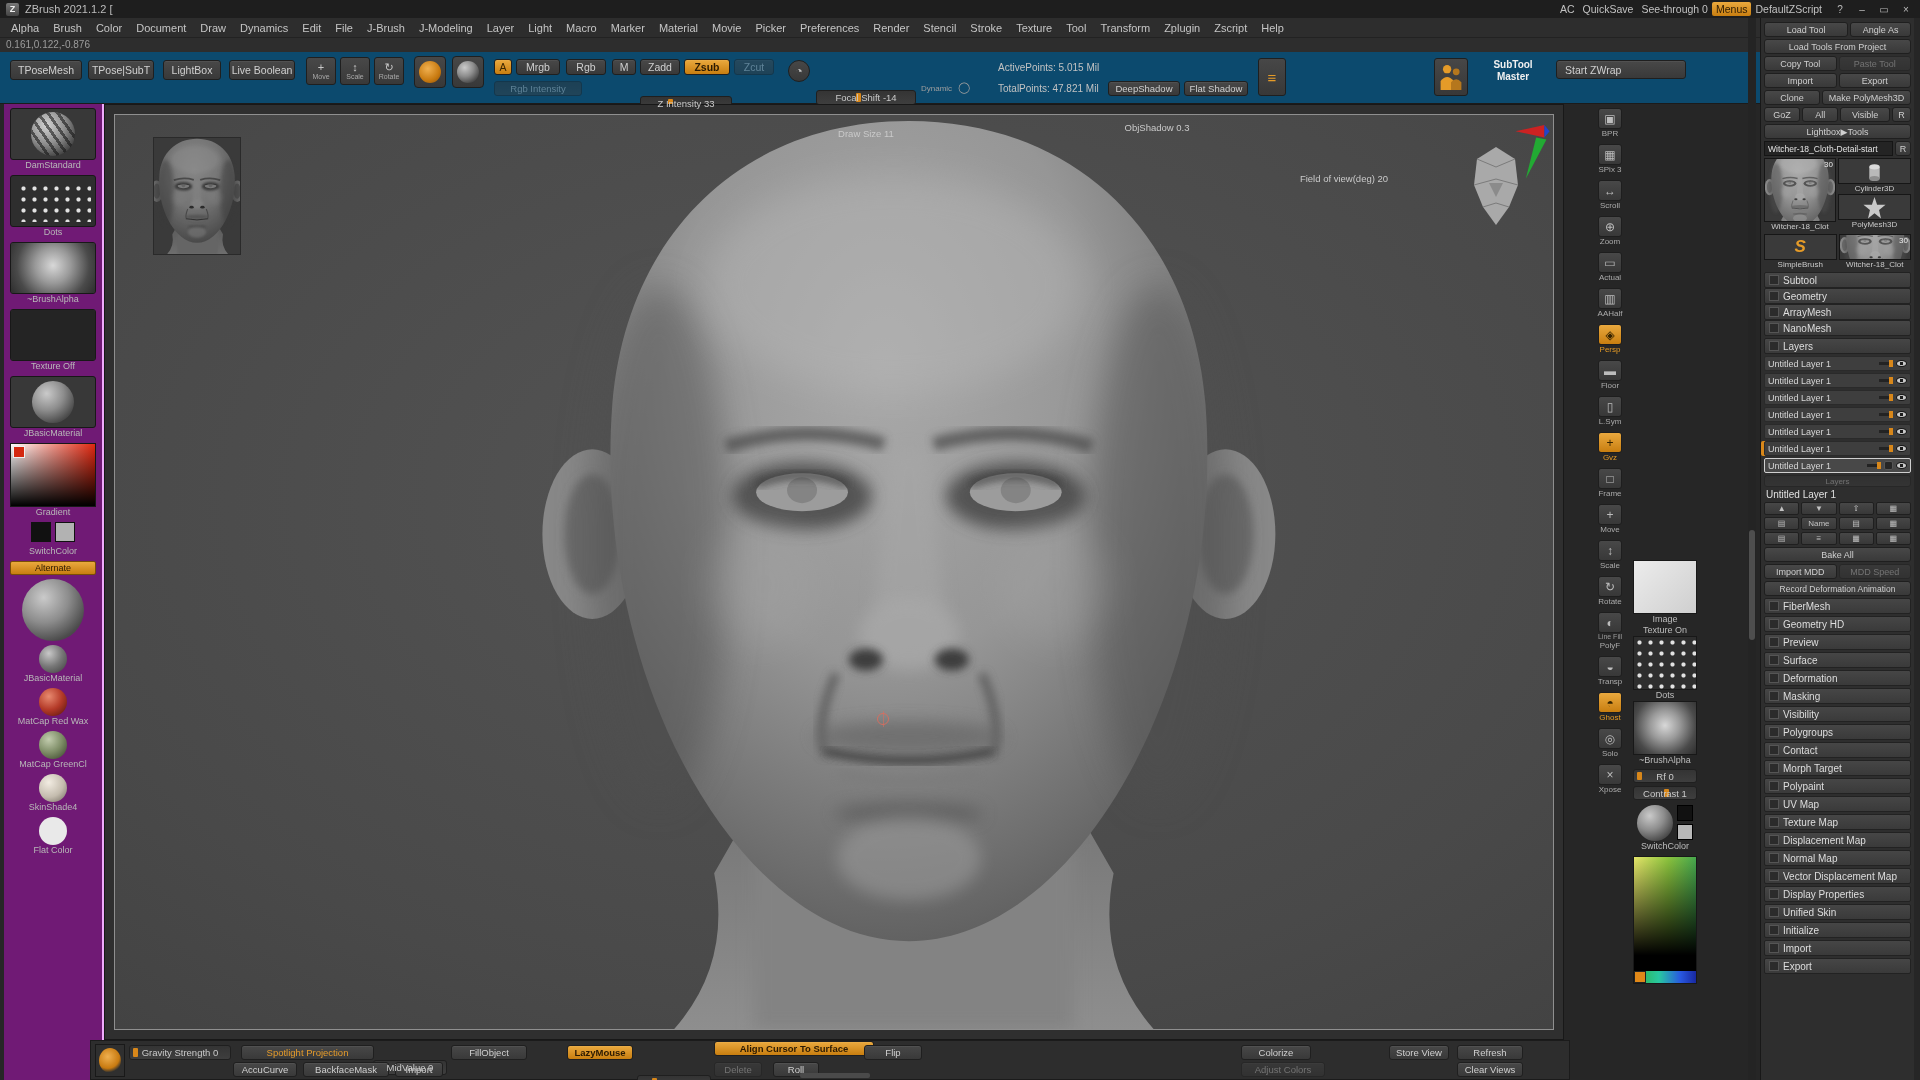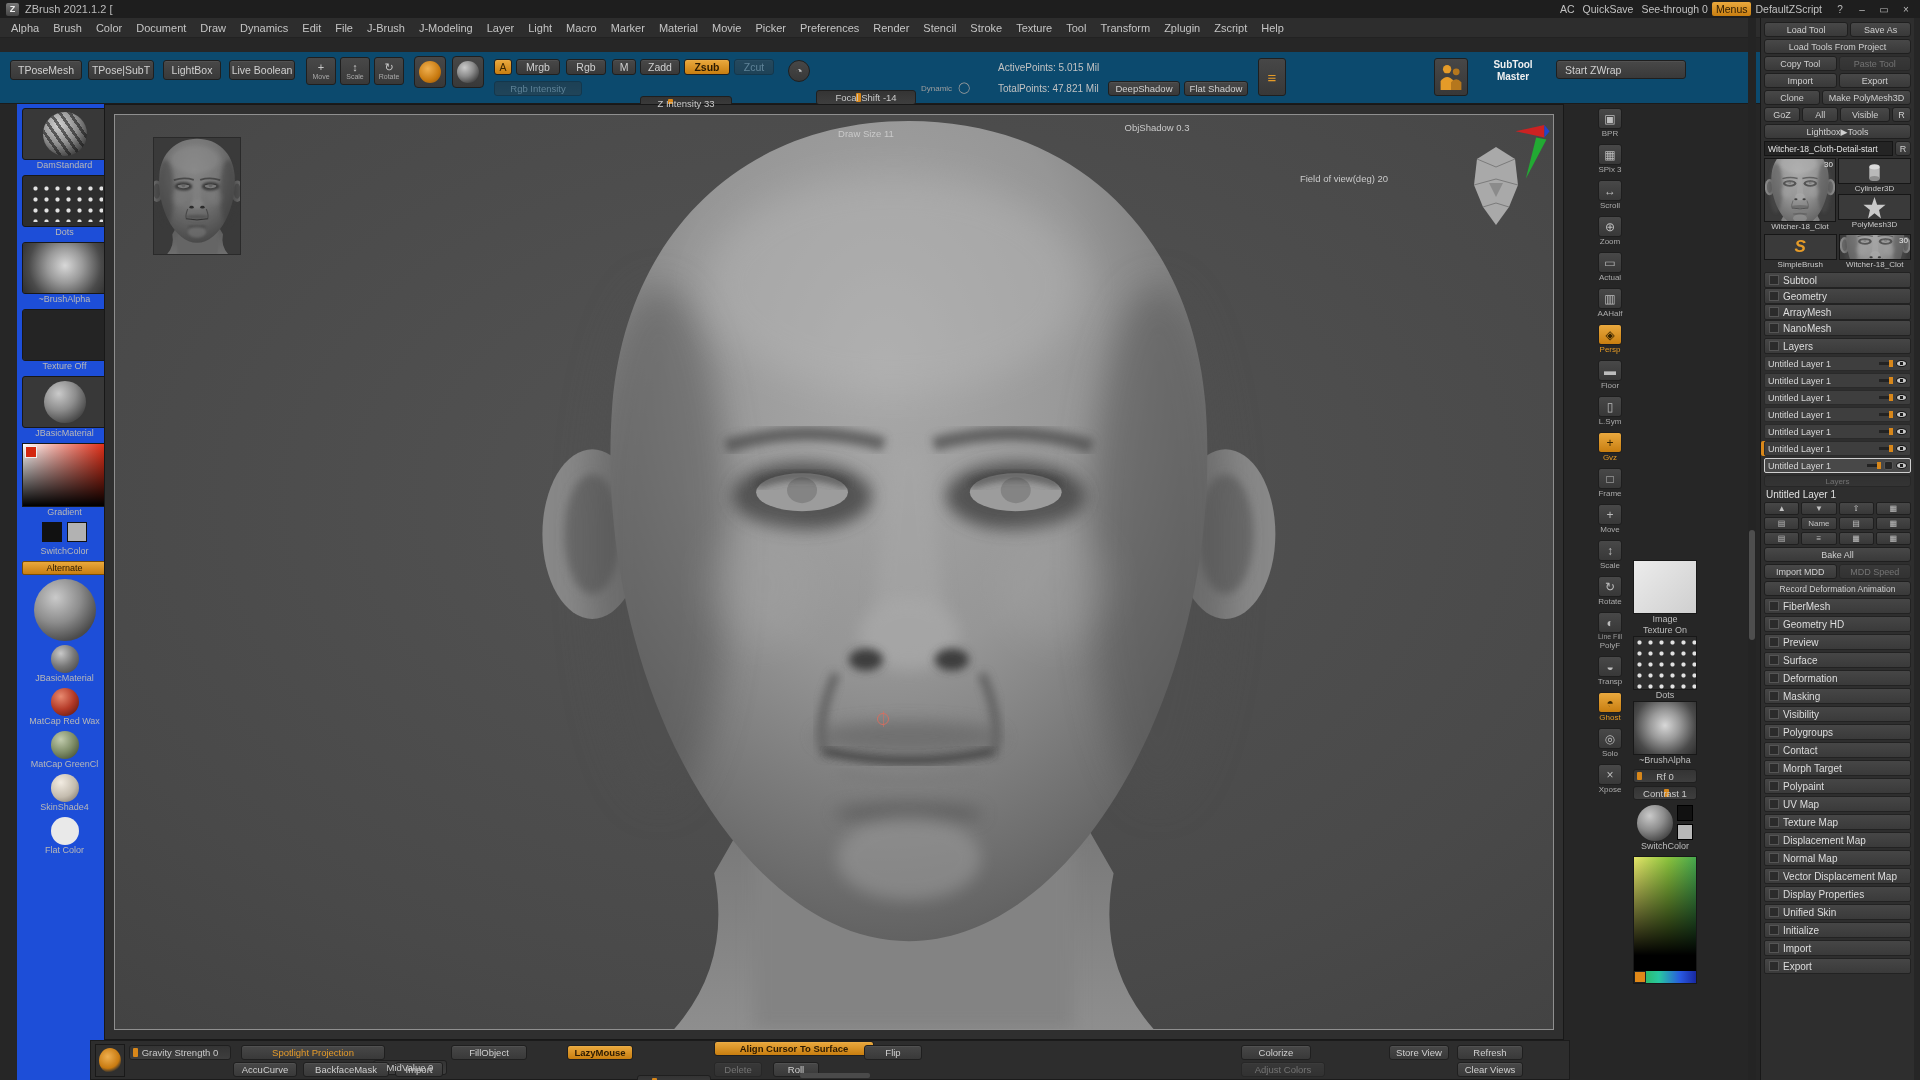--- a/index.html
+++ b/index.html
@@ -26,21 +26,21 @@
 #menubar{left:0;top:18px;width:1762px;height:20px;background:#2d2d2d;display:flex;align-items:center;padding:0 4px;border-bottom:1px solid #222}
 #menubar .mi{font-size:11px;color:#c5c5c5;padding:2px 7px;white-space:nowrap}
 #coordsline{left:0;top:38px;width:1762px;height:14px;background:#2d2d2d;font-size:10px;color:#9c9c9c;padding-left:6px;line-height:14px}
 
 #toolbar{left:0;top:52px;width:1762px;height:52px;background: #0c4a6e;border-bottom:1px solid #1b1b1b}
 .tbx{position:absolute;font-size:10px;color:#c2c2c2;white-space:nowrap}
 .mvbtn{position:absolute;display:flex;flex-direction:column;align-items:center;justify-content:center;background:linear-gradient(#484848,#393939);border:1px solid #1f1f1f;border-radius:3px;color:#c9c9c9}
 .mvbtn .g{font-size:11px;line-height:12px}
 .mvbtn .l{font-size:7px;line-height:8px;color:#a9a9a9}
 
-#shelf{left:17px;top:104px;width:100px;height:976px;background:#1d4ed8;border-right:5px solid #f0abfc}
+#shelf{left:4px;top:104px;width:100px;height:976px;background:#701a75;border-right:2px solid #f0abfc}
 .sh-it{margin:4px auto 0;width:88px;text-align:center}
 .sh-th{width:86px;height:52px;border:1px solid #181818;border-radius:3px;background:#383838;position:relative;overflow:hidden;margin:0 auto}
 .sh-lb{font-size:9px;color:#b8b8b8;line-height:11px;white-space:nowrap}
 .th-dam{width:44px;height:44px;margin:3px auto;position:relative;border-radius:50%;background:radial-gradient(circle at 35% 30%,#d2d2d2,#8d8d8d 45%,#3f3f3f 80%)}
 .th-dam:after{content:"";position:absolute;inset:0;border-radius:50%;background:repeating-linear-gradient(55deg,transparent 0 5px,rgba(15,15,15,.55) 5px 8px)}
 .th-dots{position:absolute;inset:4px;background-image:radial-gradient(circle,#e2e2e2 1.5px,transparent 2.6px);background-size:11px 11px;background-position:3px 3px}
 .th-alpha{position:absolute;inset:0;background:radial-gradient(circle at 50% 45%,#d8d8d8,#9a9a9a 35%,#4a4a4a 72%,#2d2d2d)}
 .th-texoff{position:absolute;inset:0;background:#242424}
 .cpicker{width:86px;height:64px;margin:0 auto;position:relative;border:1px solid #181818;background:linear-gradient(to top,#000,rgba(0,0,0,0)),linear-gradient(to right,#fff,#e02810)}
 .cp-cur{position:absolute;left:2px;top:2px;width:12px;height:12px;background:#d42810;border:1px solid #eee}
@@ -153,20 +153,21 @@
       <span class="mi">Render</span>
       <span class="mi">Stencil</span>
       <span class="mi">Stroke</span>
       <span class="mi">Texture</span>
       <span class="mi">Tool</span>
       <span class="mi">Transform</span>
       <span class="mi">Zplugin</span>
       <span class="mi">Zscript</span>
       <span class="mi">Help</span>
     </div>
+  <div id="coordsline" class="abs">0.161,0.122,-0.876</div>
 
   <div id="toolbar" class="abs">
     <div class="abs btn" style="left:10px;top:8px;width:72px;height:20px">TPoseMesh</div>
     <div class="abs btn" style="left:88px;top:8px;width:66px;height:20px">TPose|SubT</div>
     <div class="abs btn" style="left:163px;top:8px;width:58px;height:20px">LightBox</div>
     <div class="abs btn" style="left:229px;top:8px;width:66px;height:20px">Live Boolean</div>
 
     <div class="mvbtn" style="left:306px;top:5px;width:30px;height:28px">
       <span class="g">+</span>
       <span class="l">Move</span>
@@ -588,21 +589,21 @@
     <div class="tr-lb">SwitchColor</div>
     <div id="traygrad">
       <div class="hue"></div>
       <div class="cor"></div>
     </div>
   </div>
 
   <div id="tpanel" class="abs">
     <div class="tp-row">
       <div class="tp-btn" style="flex:1.4">Load Tool</div>
-      <div class="tp-btn">Save As</div>
+      <div class="tp-btn">Angle As</div>
     </div>
     <div class="tp-row">
         <div class="tp-btn">Load Tools From Project</div>
       </div>
     <div class="tp-row">
       <div class="tp-btn">Copy Tool</div>
       <div class="tp-btn dim">Paste Tool</div>
     </div>
     <div class="tp-row">
       <div class="tp-btn">Import</div>
@@ -901,21 +902,21 @@
       <div class="th"></div>
     </div>
 
   <div id="bbar" class="abs">
     <div id="bthumb"></div>
 
     <div class="abs sl" style="left:38px;top:4px;width:102px;height:15px">
         <i class="k" style="left:3px"></i>
         <span>Gravity Strength 0</span>
       </div>
-    <div class="abs btn otext" style="left:150px;top:4px;width:144px;height:15px">Spotlight Projection</div>
+    <div class="abs btn otext" style="left:150px;top:4px;width:133px;height:15px">Spotlight Projection</div>
     <div class="abs sl" style="left:282px;top:4px;width:74px;height:15px">
         <i class="k" style="left:3px"></i>
         <span>MidValue 0</span>
       </div>
     <div class="abs btn" style="left:360px;top:4px;width:76px;height:15px">FillObject</div>
     <div class="abs btn" style="left:142px;top:21px;width:64px;height:15px">AccuCurve</div>
     <div class="abs btn" style="left:212px;top:21px;width:86px;height:15px">BackfaceMask</div>
     <div class="abs btn" style="left:304px;top:21px;width:48px;height:15px">Import</div>
 
     <div class="abs btn on" style="left:476px;top:4px;width:66px;height:15px">LazyMouse</div>

